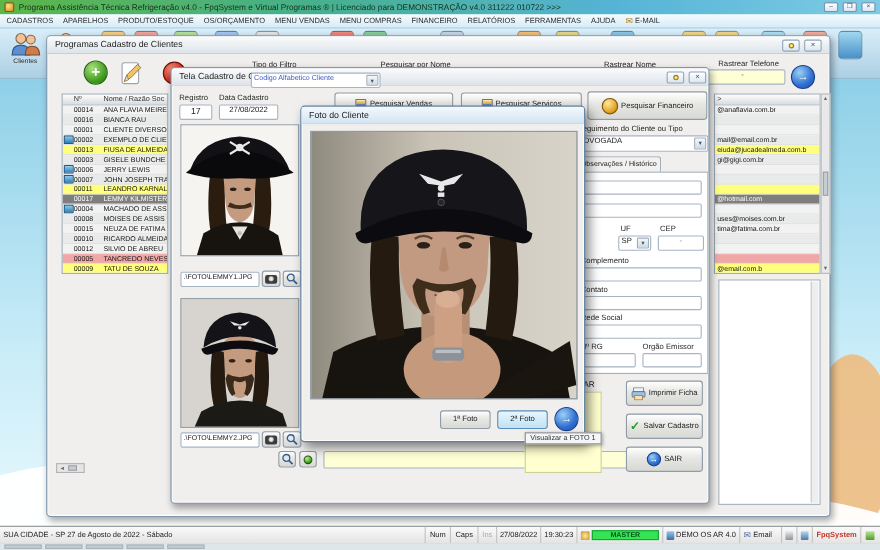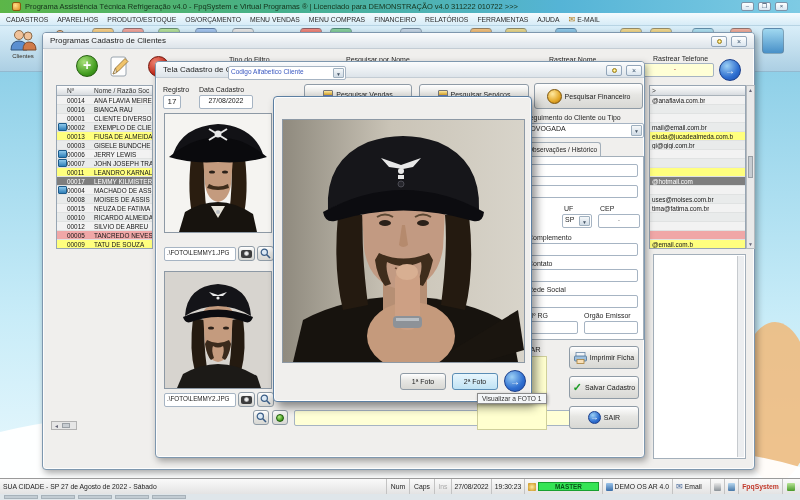--- a/index.html
+++ b/index.html
@@ -3,21 +3,21 @@
 <meta charset="utf-8">
 <style>
   *{margin:0;padding:0;box-sizing:border-box}
   html,body{width:800px;height:500px}
   #root{position:relative;width:800px;height:500px;overflow:hidden;
         font-family:"Liberation Sans",sans-serif;background:#9fd8ec;cursor:default}
   .abs{position:absolute}
   
   .main-titlebar{position:absolute;left:0;top:0;width:800px;height:13px;
     background:linear-gradient(90deg,#5cb648,#46b08c,#55b4d6 70%,#7ecbe4);
-    display:flex;align-items:center;padding:0 12px;gap:4px}
+    display:flex;align-items:center;padding:0 4px;gap:4px}
   .main-title{font-size:7.5px;color:#15321a;white-space:nowrap;overflow:hidden;flex:1}
   .appicon{width:9px;height:9px;border-radius:2px;background:radial-gradient(circle at 35% 35%,#ffe08a,#d88b1e);border:1px solid #8a5a10}
   .winctl{width:13px;height:9px;background:linear-gradient(#ffffff,#d9e7f2);border:1px solid #7d93a8;
     border-radius:2px;font-size:6px;line-height:7px;text-align:center;color:#35506b}
   .menubar{position:absolute;left:0;top:13px;width:800px;height:13px;
     background:linear-gradient(#f4fbfe,#d7ecf7);border-bottom:1px solid #b7d4e4;
     display:flex;align-items:center;gap:9px;padding:0 6px}
   .mi{font-size:6.8px;color:#2b2b2b;white-space:nowrap}
   .toolbar{position:absolute;left:0;top:26px;width:800px;height:46px;
     background:linear-gradient(#d9eef9,#accfe3);border-bottom:1px solid #93b9cf}
@@ -365,21 +365,21 @@
   </div>
 
   <div class="win" style="left:155px;top:61px;width:490px;height:397px;z-index:30">
     <div class="wtitle">
       <span>Tela Cadastro de Clientes</span>
     </div>
     <span class="tbtn" style="left:450px;top:3px"><span class="bulb"></span></span>
     <span class="tbtn" style="left:470px;top:3px">×</span>
 
     <span class="lbl" style="left:7px;top:24px">Registro</span>
-    <div class="fld" style="left:7px;top:33px;width:18px;height:14px;text-align:center;font-size:8px">17</div>
+    <div class="fld" style="left:7px;top:33px;width:30px;height:14px;text-align:center;font-size:8px">17</div>
     <span class="lbl" style="left:43px;top:24px">Data Cadastro</span>
     <div class="fld" style="left:43px;top:33px;width:54px;height:14px;text-align:center">27/08/2022</div>
 
     <div class="btn" style="left:148px;top:22px;width:108px;height:20px">
       <span class="moneyico"></span>
       <span>Pesquisar Vendas</span>
     </div>
     <div class="btn" style="left:263px;top:22px;width:110px;height:20px">
       <span class="moneyico"></span>
       <span>Pesquisar Serviços</span>
@@ -503,20 +503,23 @@
       <span>Salvar Cadastro</span>
     </div>
     <div class="btn" style="left:413px;top:344px;width:70px;height:23px">
       <span class="bluecirc" style="position:static;width:13px;height:13px;font-size:8px">→</span>
       <span>SAIR</span>
     </div>
   </div>
 
   <div class="win" style="left:273px;top:96px;width:259px;height:306px;z-index:40;border-color:#5c7fa2;
        box-shadow:4px 5px 10px rgba(0,0,0,.45), inset 0 0 0 1px #fdfdfd">
+    <div class="wtitle" style="background:linear-gradient(#f4f9fd,#d3e4f2)">
+      <span>Foto do Cliente</span>
+    </div>
     <div class="abs" style="left:8px;top:22px;width:243px;height:244px;border:1px solid #8d99a5;background:#b9b3a6">
       <svg width="241" height="242" viewBox="0 0 241 242" preserveAspectRatio="none">
         <defs>
           <linearGradient id="pbg" x1="0" y1="0" x2="1" y2="0">
             <stop offset="0" stop-color="#8f8a7e"></stop>
               <stop offset="0.45" stop-color="#cac4b7"></stop>
               <stop offset="1" stop-color="#d8d4ca"></stop>
           </linearGradient>
         </defs>
         <rect width="241" height="242" fill="url(#pbg)"></rect>

